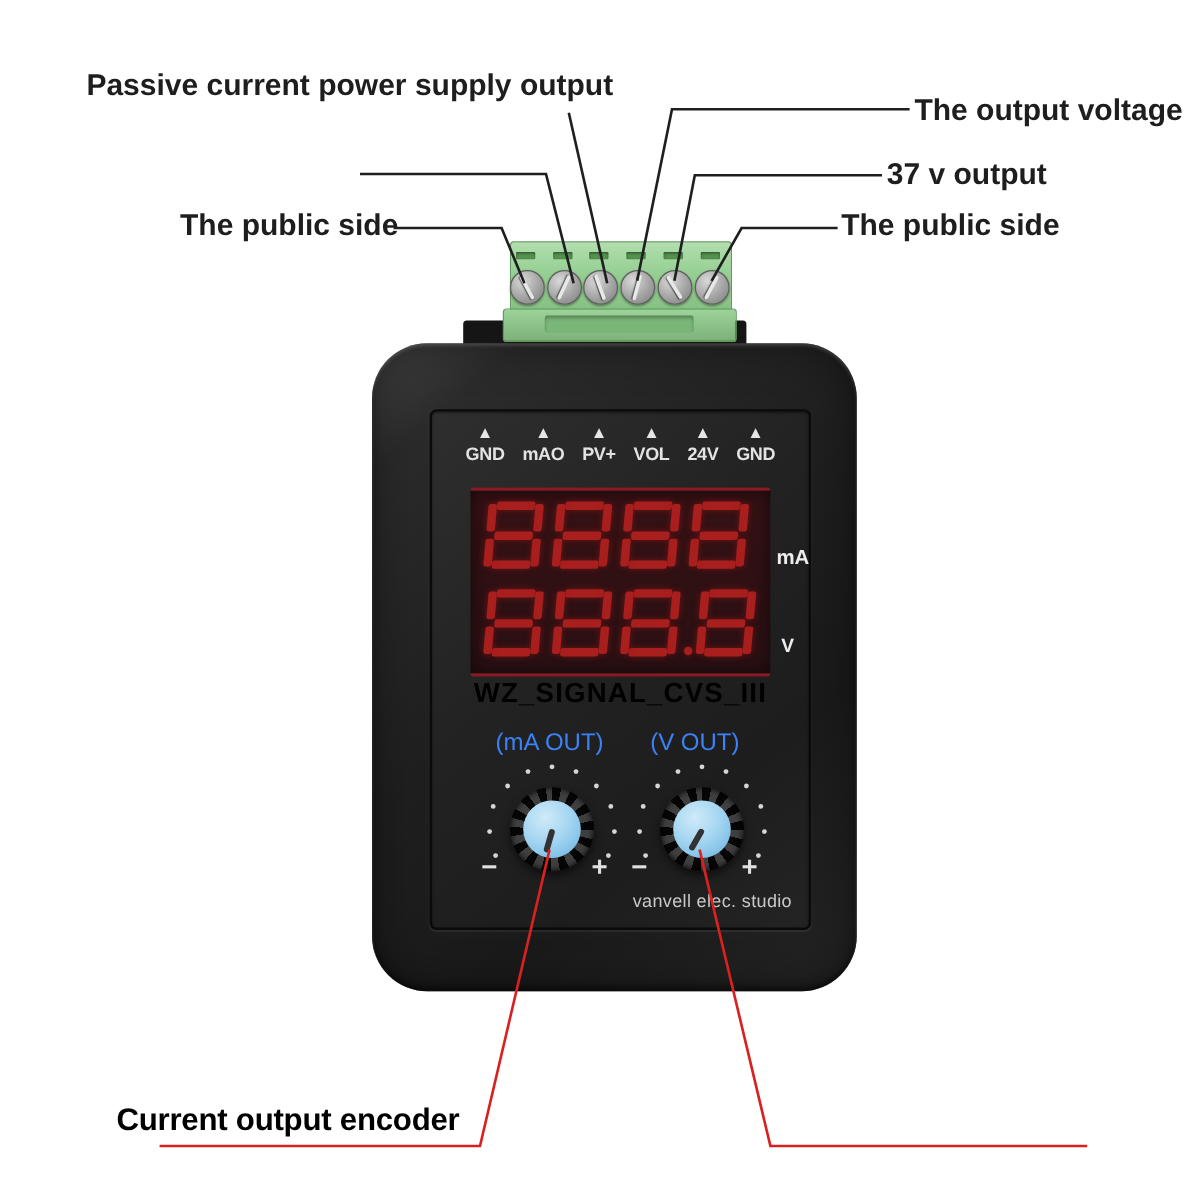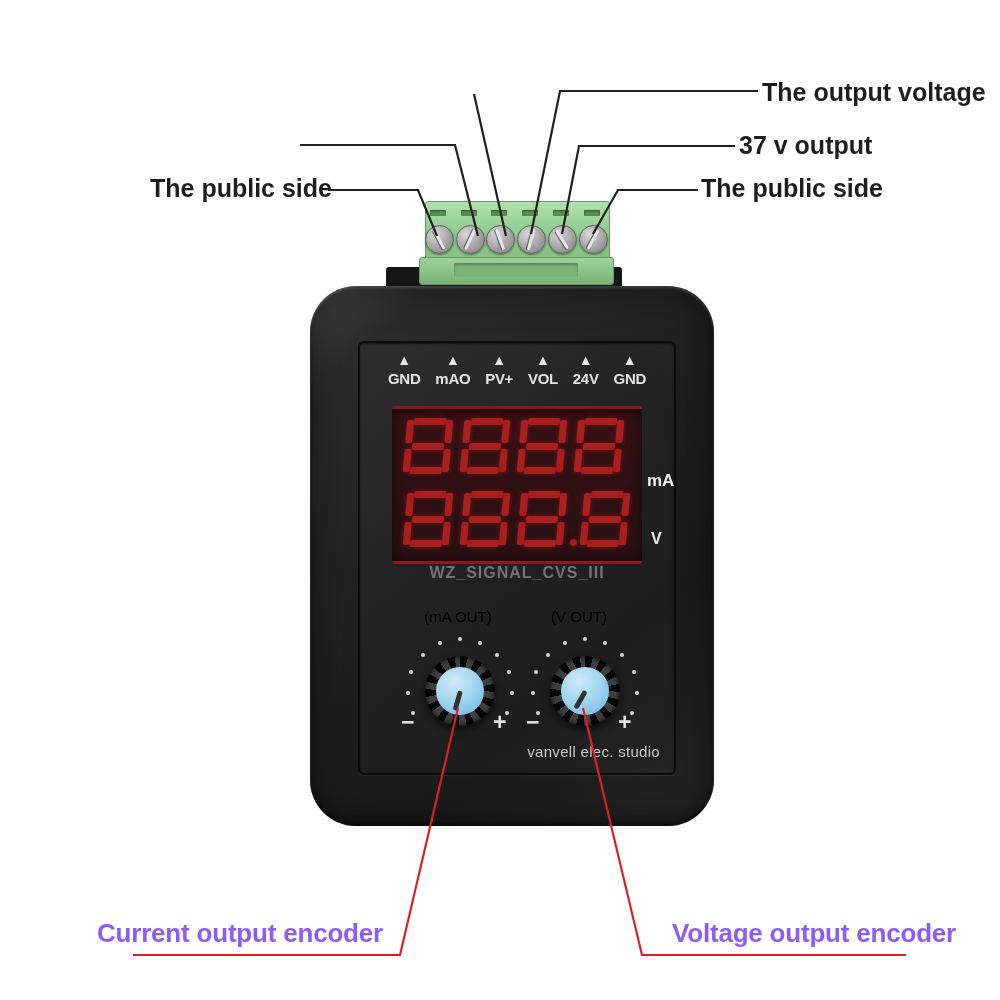--- a/index.html
+++ b/index.html
@@ -1,21 +1,21 @@
 <!DOCTYPE html>
 <html><head>
 <meta charset="utf-8">
 <style>
   html,body{margin:0;padding:0;background:#fff;}
   .canvas{position:relative;width:1000px;height:1000px;background:#ffffff;overflow:hidden;
           font-family:"Liberation Sans",sans-serif;}
 
   
   .callout{position:absolute;color:#1e1e1e;font-size:25px;font-weight:600;white-space:nowrap;}
-  .callout.red{color:#8b5cf6;font-size:26px;letter-spacing:-0.2px;}
+  .callout.red{color:#000000;font-size:26px;letter-spacing:-0.2px;}
 
   
   svg.overlay{position:absolute;left:0;top:0;z-index:30;pointer-events:none;}
   .lead{fill:none;stroke:#1f1f1f;stroke-width:2.2;}
   .lead-red{fill:none;stroke:#d92121;stroke-width:2.2;}
 
   
   .top-strip{position:absolute;left:386px;top:267px;width:236px;height:24px;background:#151515;
              border-radius:3px;z-index:1;}
   .body{position:absolute;left:310px;top:286px;width:404px;height:540px;border-radius:46px;z-index:2;
@@ -60,28 +60,28 @@
   .seg-a{left:7px;top:0;width:32px;height:7px;}
   .seg-g{left:7px;top:25px;width:32px;height:7px;}
   .seg-d{left:7px;top:49px;width:32px;height:7px;}
   .seg-f{left:0;top:2px;width:7px;height:23px;}
   .seg-b{left:39px;top:2px;width:7px;height:23px;}
   .seg-e{left:0;top:31px;width:7px;height:23px;}
   .seg-c{left:39px;top:31px;width:7px;height:23px;}
   .dp{width:7px;height:7px;border-radius:50%;background:#a81f1e;align-self:flex-end;
       margin:0 -6px 1px -6px;box-shadow:0 0 5px rgba(165,25,25,.55);}
   .unit{position:absolute;color:#ededed;font-weight:700;}
-  .unit.ma{left:287px;top:112px;font-size:17px;margin-top:16px;}
+  .unit.ma{left:287px;top:112px;font-size:17px;}
   .unit.v{left:291px;top:187px;font-size:16px;}
 
-  .model{position:absolute;left:0;top:221px;width:100%;text-align:center;color:#737373;
-         font-size:16px;font-weight:700;letter-spacing:1px;}
-
-  
-  .knob-label{position:absolute;width:160px;text-align:center;color:#000000;font-size:15px;top:265px;}
+  .model{position:absolute;left:0;top:221px;width:100%;text-align:center;color:#000000;
+         font-size:23px;font-weight:700;letter-spacing:1px;}
+
+  
+  .knob-label{position:absolute;width:160px;text-align:center;color:#3b82f6;font-size:20px;top:265px;}
   .knob-label.k1{left:18px;}
   .knob-label.k2{left:139px;}
   .knob{position:absolute;width:140px;height:140px;top:278px;}
   .knob.k1{left:30px;}
   .knob.k2{left:155px;}
   .dot{position:absolute;width:4px;height:4px;border-radius:50%;background:#d6d6d6;}
   .ring{position:absolute;left:35px;top:35px;width:70px;height:70px;border-radius:50%;
         background:repeating-conic-gradient(#060606 0deg 13deg,#3f3f3f 13deg 26deg);
         box-shadow:0 4px 7px rgba(0,0,0,.55), inset 0 0 5px #000;}
   .cap{position:absolute;left:46px;top:46px;width:48px;height:48px;border-radius:50%;
@@ -94,27 +94,27 @@
   .sign.minus{left:11px;}
   .sign.plus{left:103px;}
 
   .brand{position:absolute;right:14px;top:400px;color:#c9c9c9;font-size:15px;letter-spacing:0.3px;text-align:right;}
 </style>
 </head>
 <body>
 
 <div class="canvas">
 
+  <div class="callout" style="left:72px;top:57px;">Passive current power supply output</div>
   <div class="callout" style="left:150px;top:174px;">The public side</div>
   <div class="callout" style="left:762px;top:78px;">The output voltage</div>
   <div class="callout" style="left:739px;top:131px;">37 v output</div>
   <div class="callout" style="left:701px;top:174px;">The public side</div>
 
   <div class="callout red" style="left:97px;top:918px;">Current output encoder</div>
-  <div class="callout red" style="left:672px;top:918px;">Voltage output encoder</div>
 
   <div class="top-strip"></div>
 
   <div class="body"></div>
 
   <div class="tblock">
     <div class="tmain"></div>
     <div class="slot" style="left:11px;"></div>
     <div class="slot" style="left:42px;"></div>
     <div class="slot" style="left:72px;"></div>

